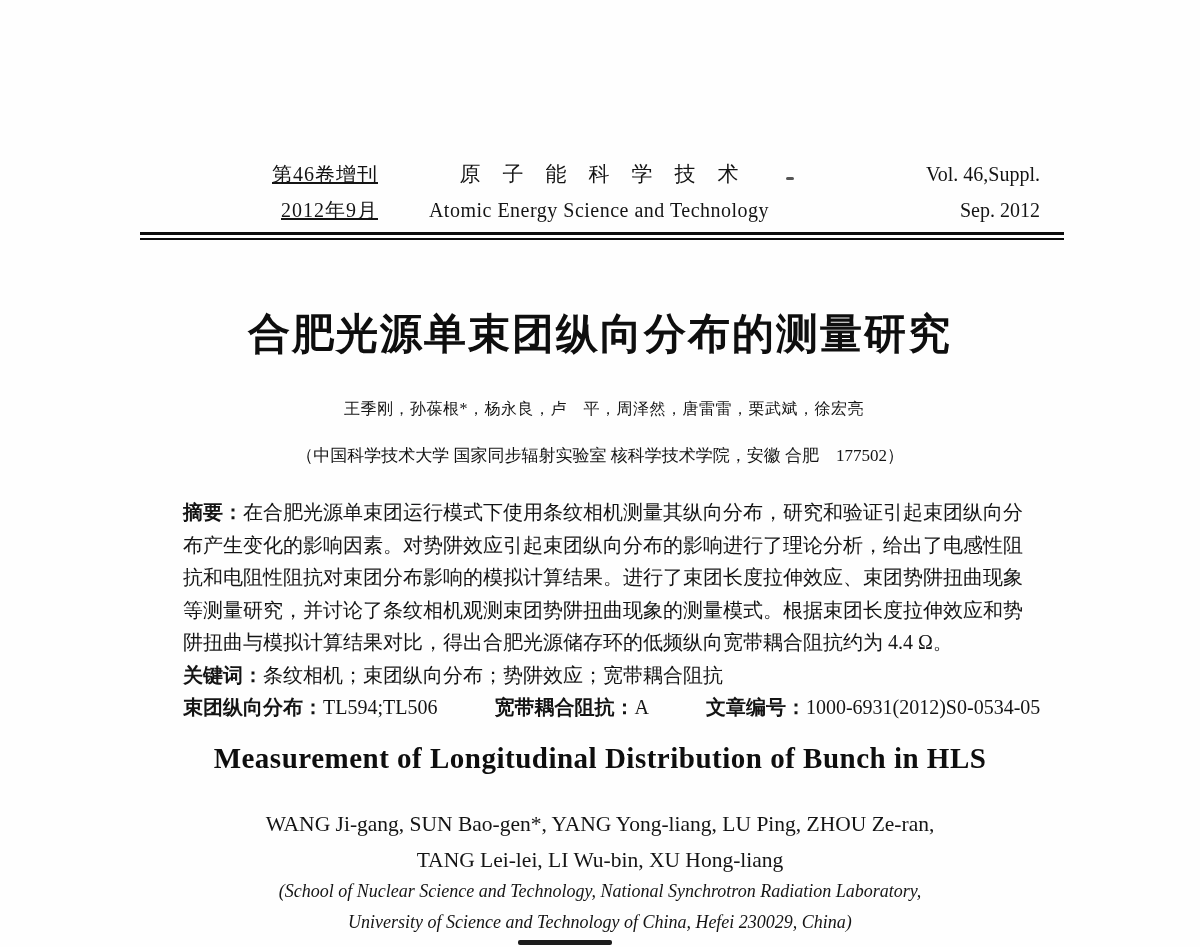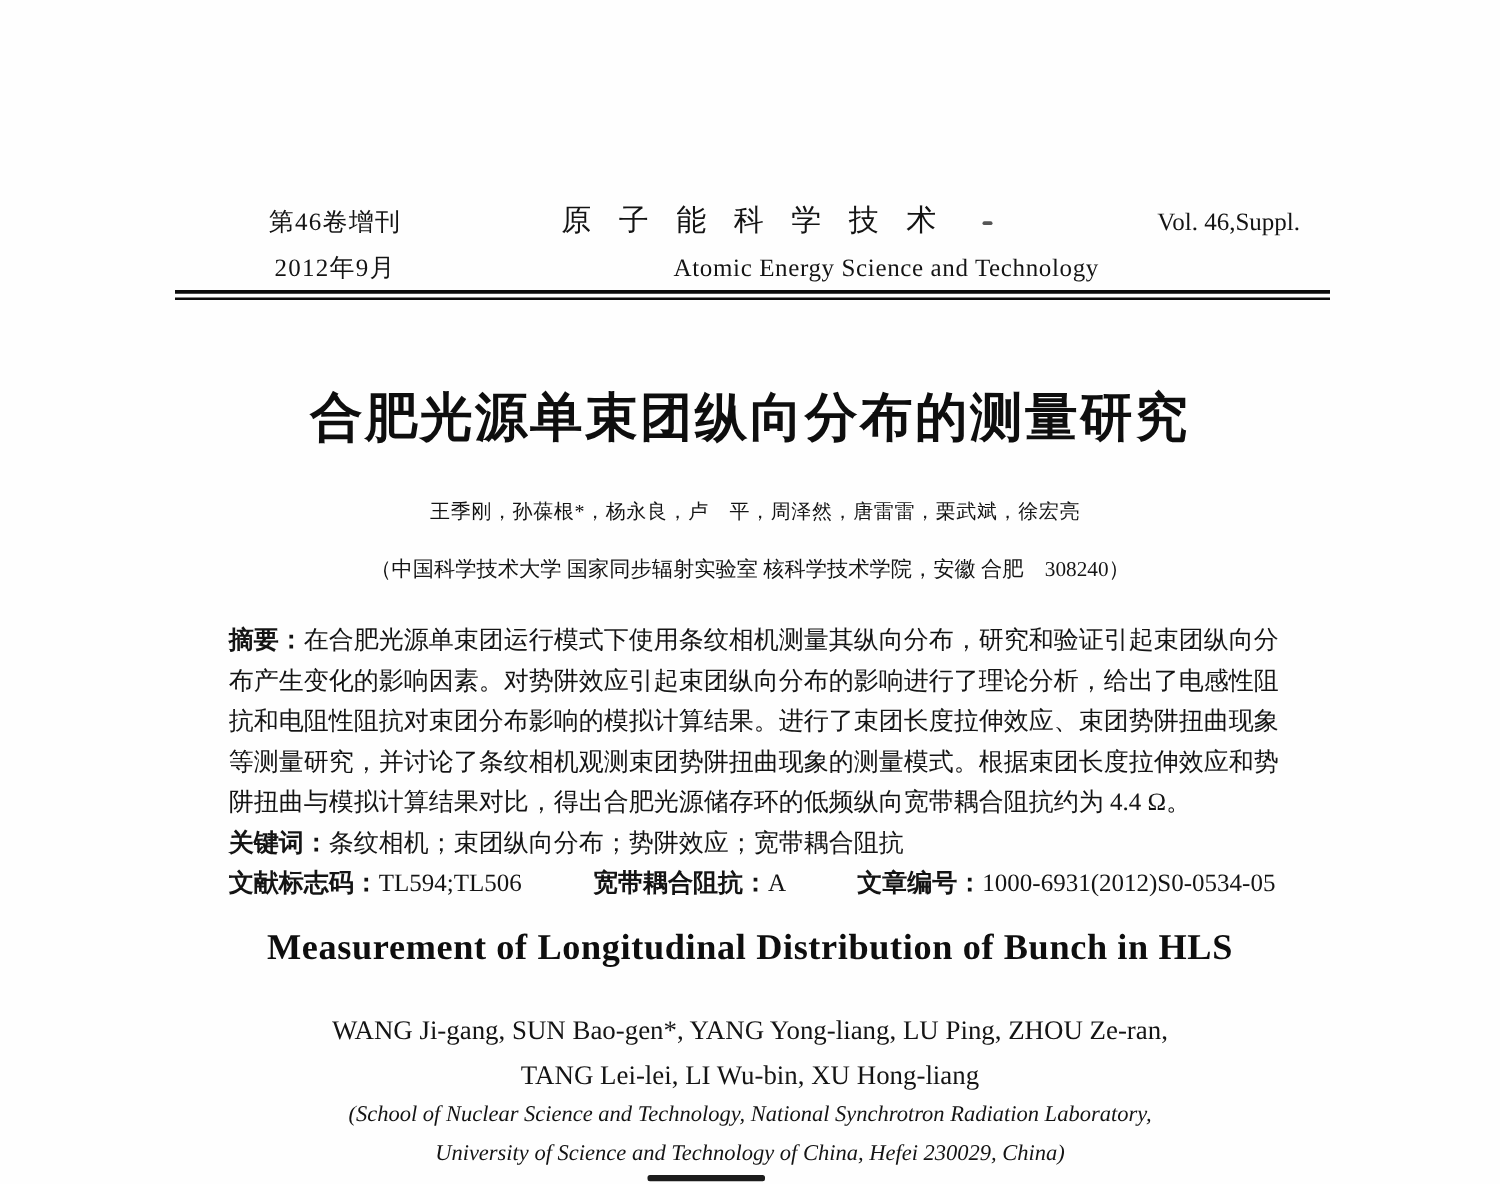--- a/index.html
+++ b/index.html
@@ -9,24 +9,24 @@
     font-family:"Liberation Serif","DejaVu Serif",serif;
     color:#141414;
     -webkit-font-smoothing:antialiased;
   }
   .page{position:relative;width:1200px;height:947px;overflow:hidden;background:#fefefe;}
 
   
   .jheader{position:absolute;left:158px;right:160px;top:160px;}
   .hrow{display:flex;justify-content:space-between;align-items:baseline;}
   .hrow + .hrow{margin-top:9px;}
-  .hcol-left{width:220px;text-align:center;font-size:20px;letter-spacing:1px;}
+  .hcol-left{width:220px;text-align:right;font-size:20px;letter-spacing:1px;text-decoration:underline;}
   .hcol-center{flex:1;text-align:center;}
   .hcol-right{width:220px;text-align:right;font-size:20px;}
-  .journal-cn{font-size:24px;letter-spacing:22px;text-indent:22px;white-space:nowrap;}
+  .journal-cn{font-size:21px;letter-spacing:22px;text-indent:22px;white-space:nowrap;}
   .journal-en{font-size:20px;letter-spacing:0.5px;}
 
   .double-rule{
     position:absolute;left:140px;right:136px;top:232px;
     height:3px;
     border-top:3px solid #0c0c0c;
     border-bottom:2px solid #0c0c0c;
   }
 
   
@@ -88,34 +88,35 @@
 
   <div class="jheader">
     <div class="hrow">
       <div class="hcol-left">第46卷增刊</div>
       <div class="hcol-center journal-cn">原子能科学技术</div>
       <div class="hcol-right">Vol. 46,Suppl.</div>
     </div>
     <div class="hrow">
       <div class="hcol-left">2012年9月</div>
       <div class="hcol-center journal-en">Atomic Energy Science and Technology</div>
+      <div class="hcol-right">Sep. 2012</div>
     </div>
   </div>
   <div class="double-rule"></div>
   <div class="artifact-dot"></div>
 
   <div class="title-cn">合肥光源单束团纵向分布的测量研究</div>
   <div class="authors-cn">王季刚，孙葆根*，杨永良，卢　平，周泽然，唐雷雷，栗武斌，徐宏亮</div>
-  <div class="affil-cn">（中国科学技术大学 国家同步辐射实验室 核科学技术学院，安徽 合肥　308240）</div>
+  <div class="affil-cn">（中国科学技术大学 国家同步辐射实验室 核科学技术学院，安徽 合肥　177502）</div>
 
   <div class="meta">
     <p class="abstract-p"><b>摘要：</b><span>在合肥光源单束团运行模式下使用条纹相机测量其纵向分布，研究和验证引起束团纵向分布产生变化的影响因素。对势阱效应引起束团纵向分布的影响进行了理论分析，给出了电感性阻抗和电阻性阻抗对束团分布影响的模拟计算结果。进行了束团长度拉伸效应、束团势阱扭曲现象等测量研究，并讨论了条纹相机观测束团势阱扭曲现象的测量模式。根据束团长度拉伸效应和势阱扭曲与模拟计算结果对比，得出合肥光源储存环的低频纵向宽带耦合阻抗约为 4.4 Ω。</span></p>
     <p class="keywords-p"><b>关键词：</b><span>条纹相机；束团纵向分布；势阱效应；宽带耦合阻抗</span></p>
     <p class="clc-row">
-      <span><b>文献标志码：</b><span>TL594;TL506</span></span>
+      <span><b>束团纵向分布：</b><span>TL594;TL506</span></span>
       <span><b>宽带耦合阻抗：</b><span>A</span></span>
       <span><b>文章编号：</b><span>1000-6931(2012)S0-0534-05</span></span>
     </p>
   </div>
 
   <div class="title-en">Measurement of Longitudinal Distribution of Bunch in HLS</div>
   <div class="authors-en">
     <div>WANG Ji-gang, SUN Bao-gen*, YANG Yong-liang, LU Ping, ZHOU Ze-ran,</div>
     <div>TANG Lei-lei, LI Wu-bin, XU Hong-liang</div>
   </div>

